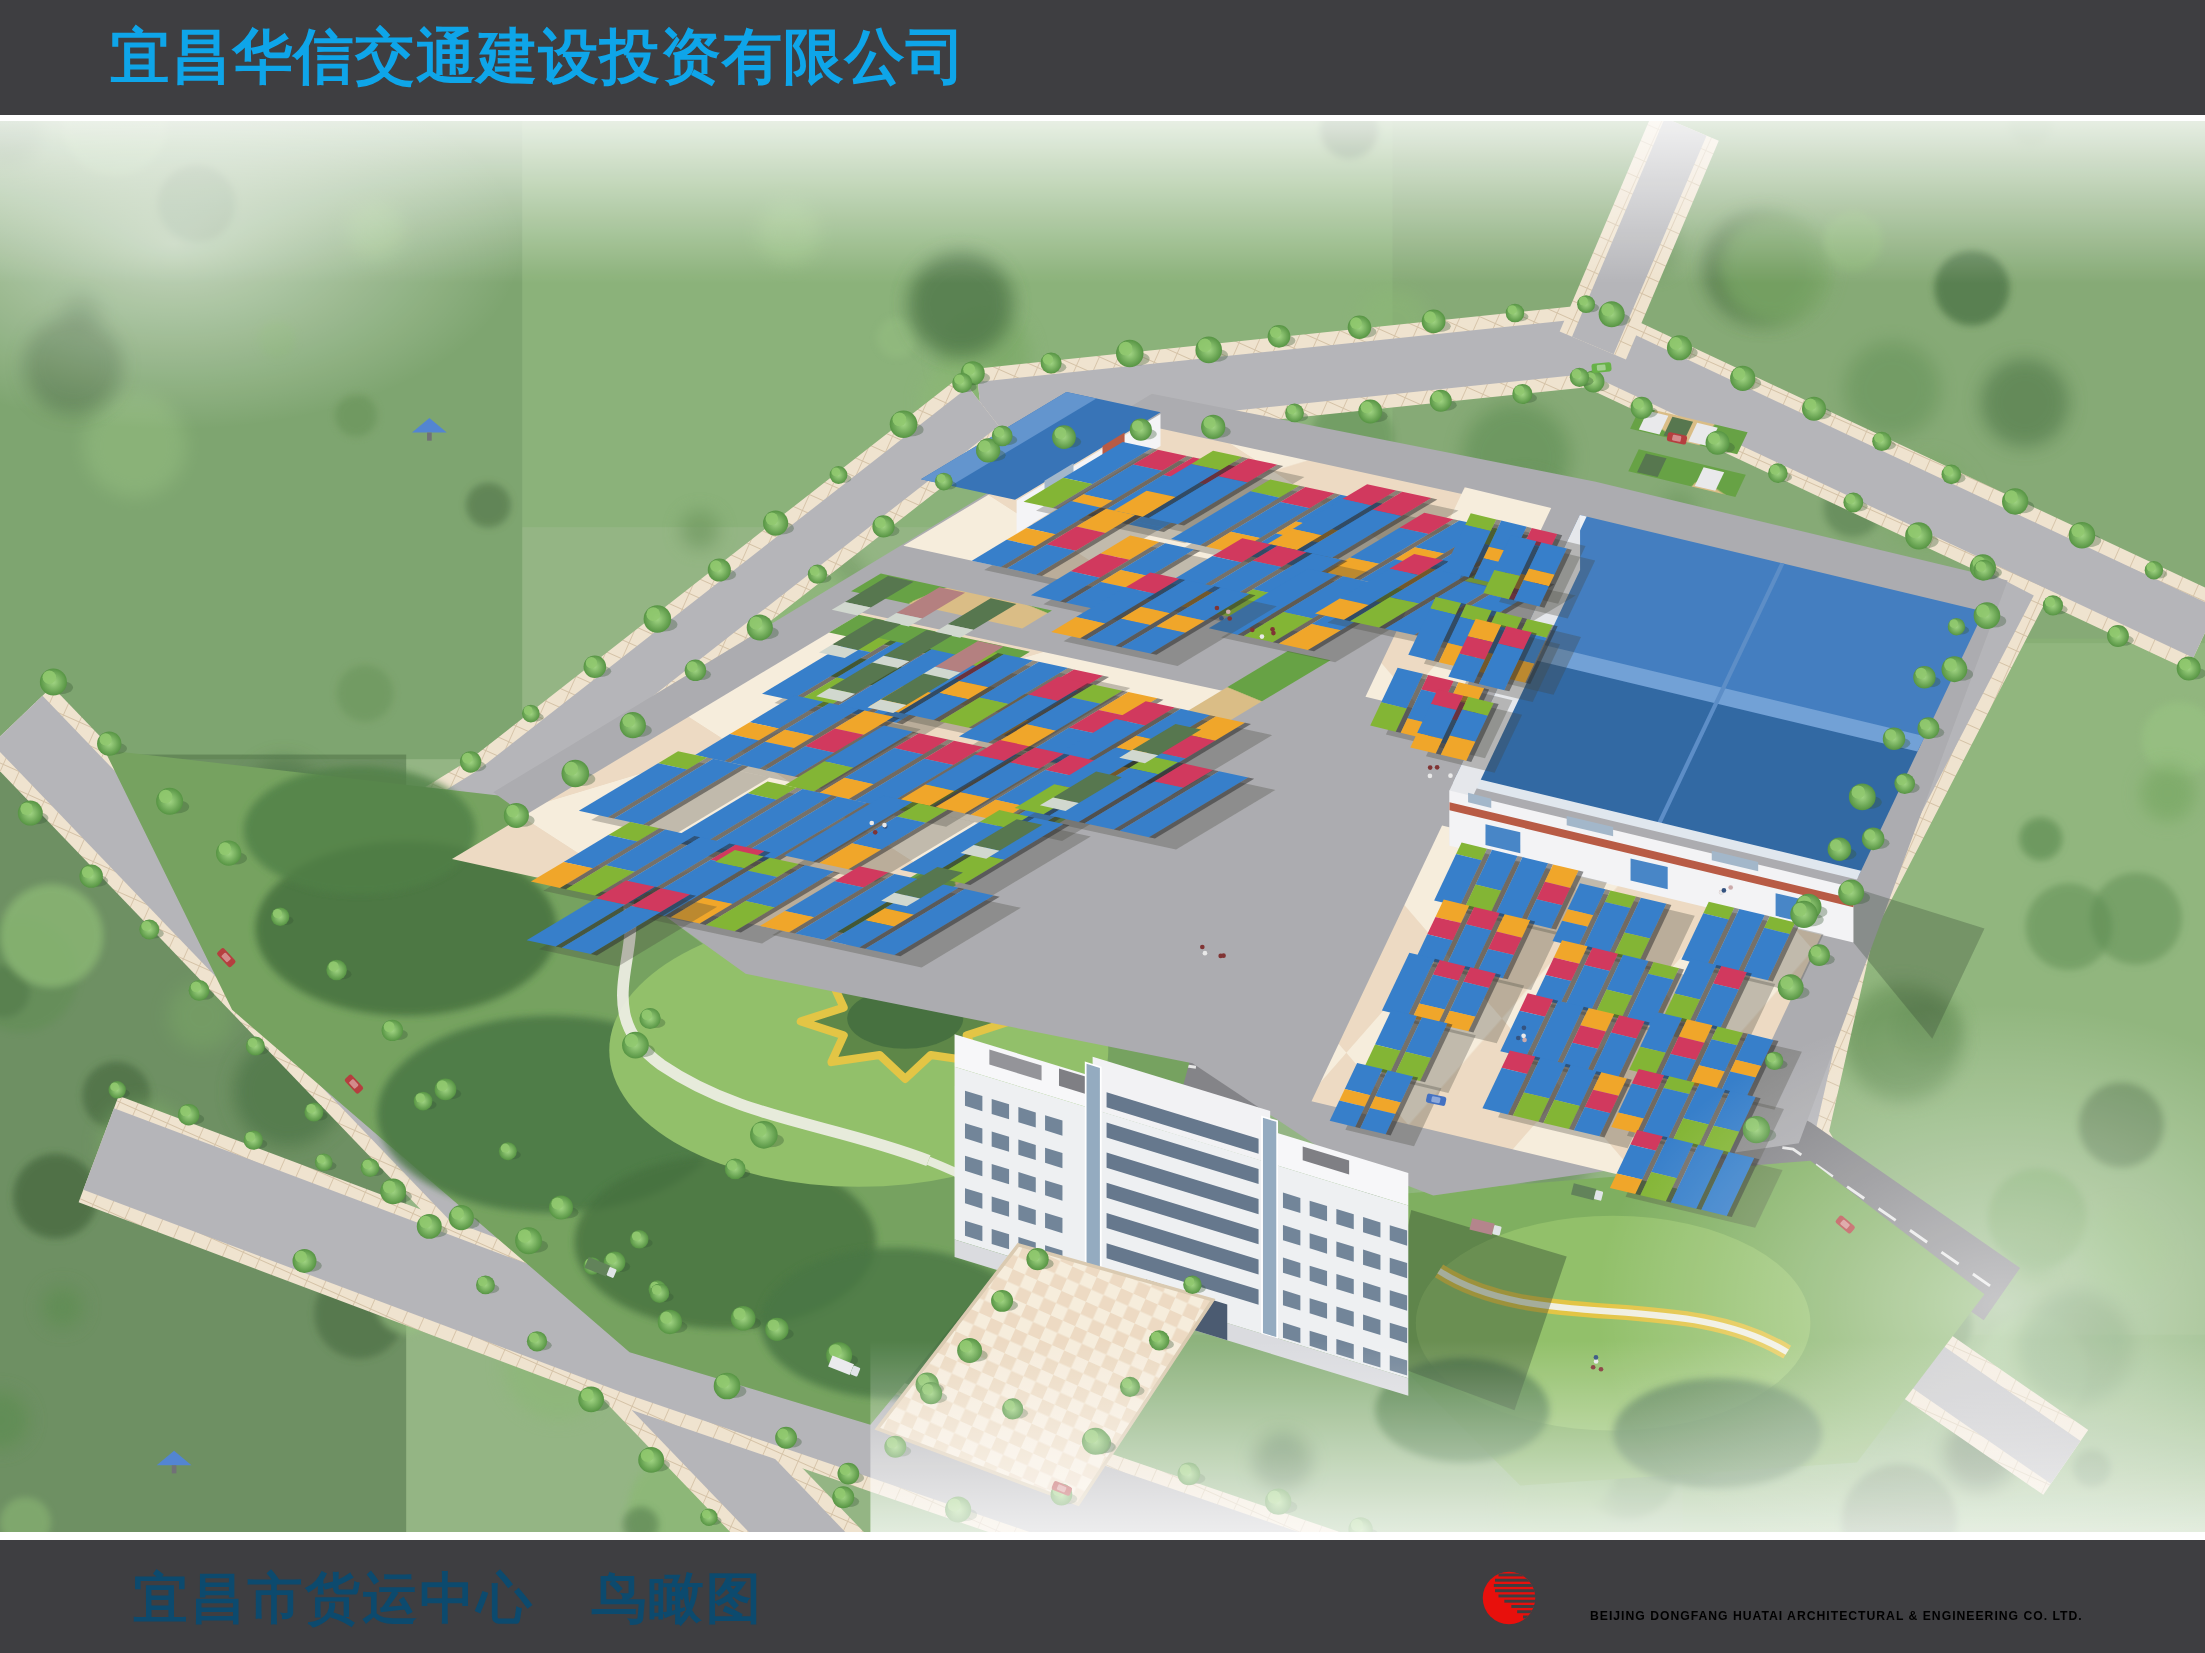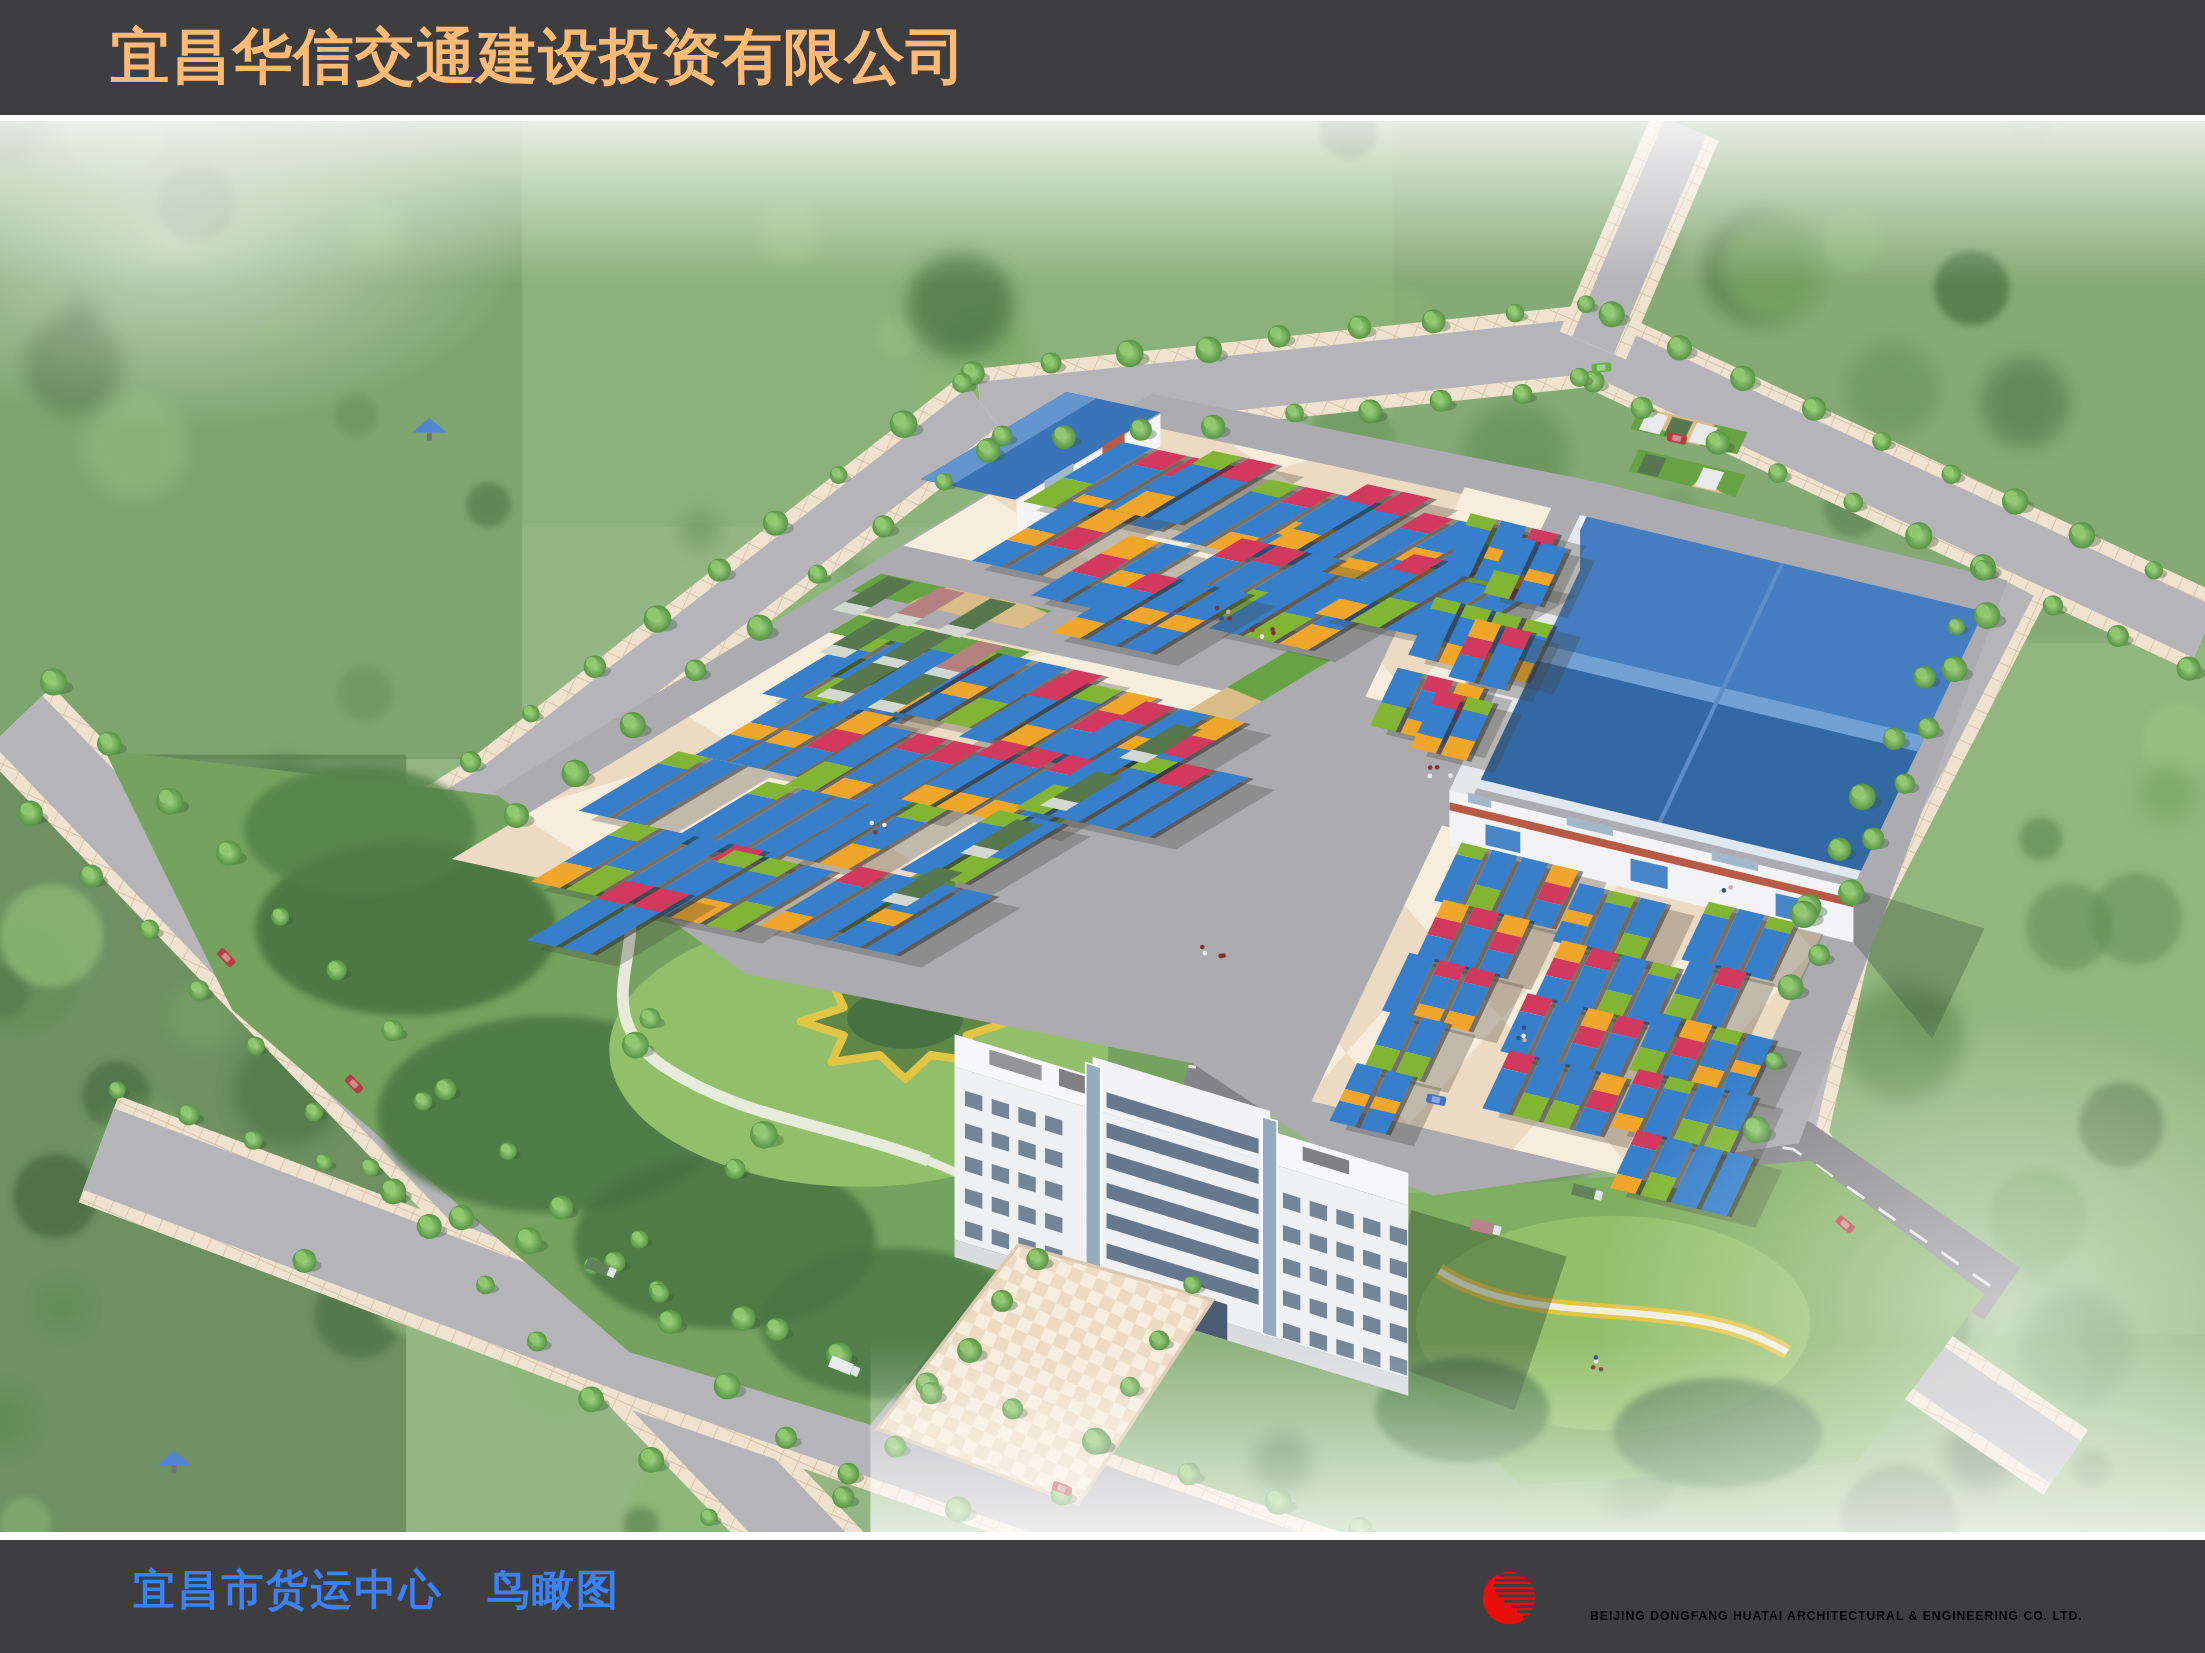--- a/index.html
+++ b/index.html
@@ -1,23 +1,23 @@
 <!DOCTYPE html>
 <html style="font-size:9.3px"><head>
 <meta charset="utf-8">
 <style>
   html,body{margin:0;padding:0;background:#fff;}
   .page{position:relative;width:2205px;height:1654px;background:#ffffff;overflow:hidden;
         font-family:"Liberation Sans",sans-serif;}
   .banner{position:absolute;left:0;width:2205px;background:#3e3e41;}
   .banner.top{top:0;height:115px;}
   .banner.bottom{top:1540px;height:114px;}
-  .htitle{position:absolute;left:110px;top:21px;font-size:60px;line-height:70px;color:#fdba74;
+  .htitle{position:absolute;left:110px;top:21px;font-size:60px;line-height:70px;color:#0ea5e9;
           font-family:"DejaVu Serif","Liberation Serif",serif;font-weight:bold;letter-spacing:1.2px;}
-  .ftitle{position:absolute;left:133px;top:1562px;font-size:42px;color:#3b82f6;
+  .ftitle{position:absolute;left:133px;top:1562px;font-size:55px;color:#0c4a6e;
           font-family:"DejaVu Serif","Liberation Serif",serif;font-weight:bold;letter-spacing:2.3px;}
   .logo{position:absolute;left:1481px;top:1570px;width:56px;height:56px;}
   .fcn{position:absolute;left:1553px;top:1579px;font-size:22px;color:#f0f0f0;letter-spacing:0.6px;
        font-family:"Liberation Sans",sans-serif;}
   .fen{position:absolute;left:1590px;top:1609px;font-size:12.2px;color:#000000;letter-spacing:1px;
        font-family:"Liberation Sans",sans-serif;font-weight:bold;}
   #scene{position:absolute;left:0;top:121px;width:2205px;height:1411px;display:block;}
 </style>
 </head>
 <body>

